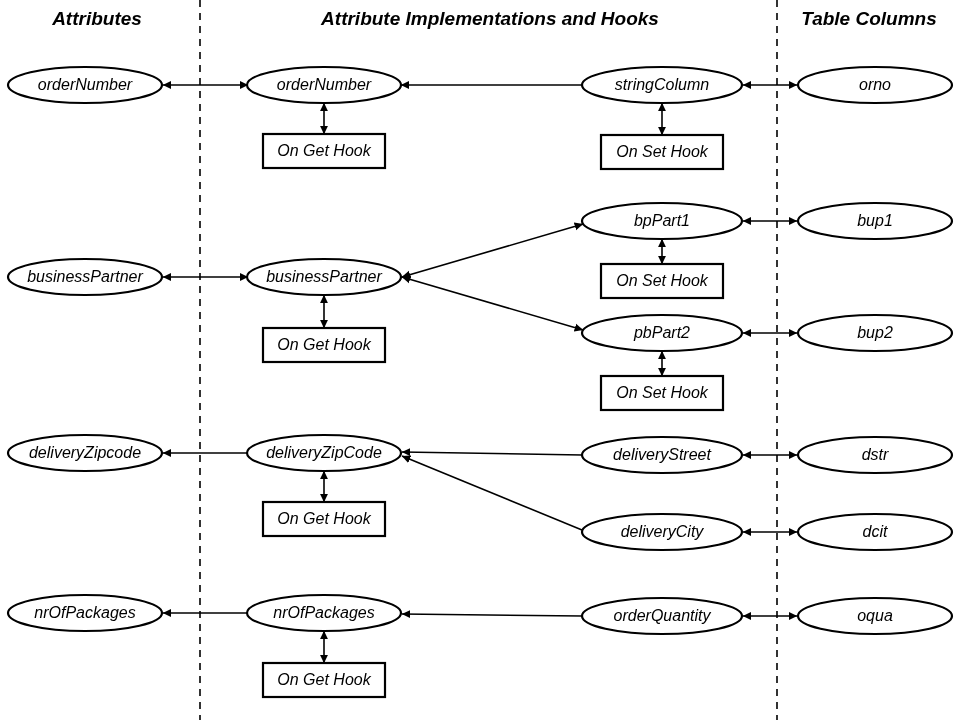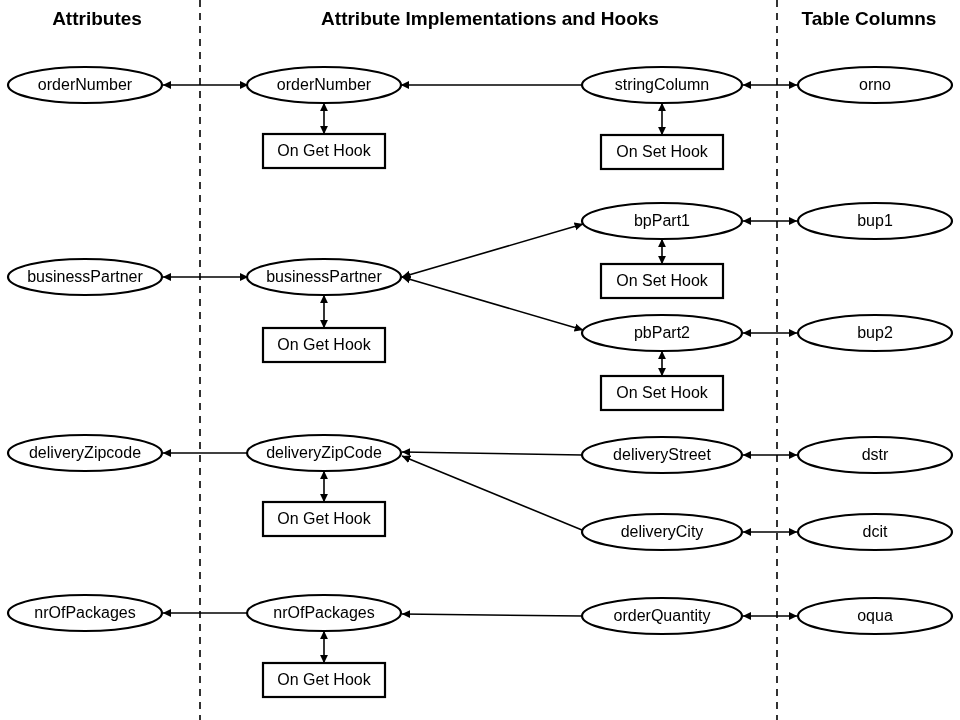--- a/index.html
+++ b/index.html
@@ -11,20 +11,21 @@
     width: 960px;
     height: 720px;
     font-family: "Liberation Sans", sans-serif;
     overflow: hidden;
   }
   #canvas {
     position: relative;
     width: 960px;
     height: 720px;
     background: #ffffff;
+    font-style: italic;
   }
   svg.diagram {
     position: absolute;
     top: 0;
     left: 0;
     width: 960px;
     height: 720px;
   }
   .col-header {
     font-family: "Liberation Sans", sans-serif;

